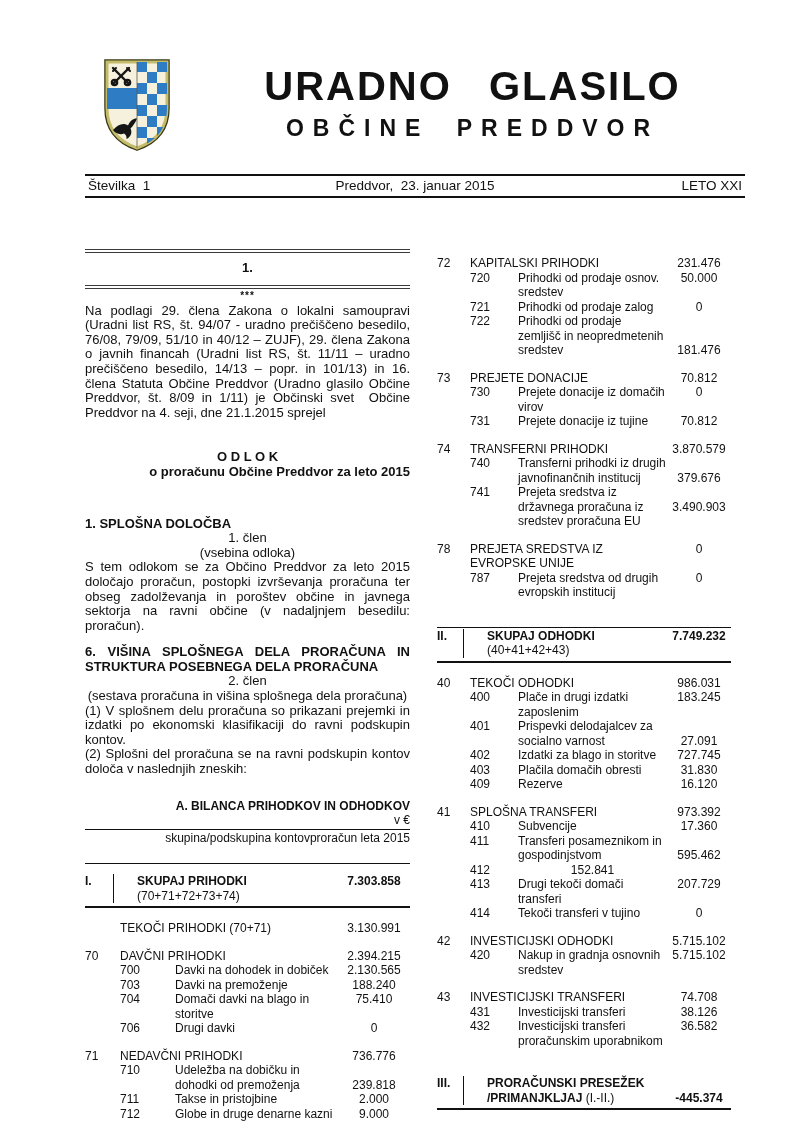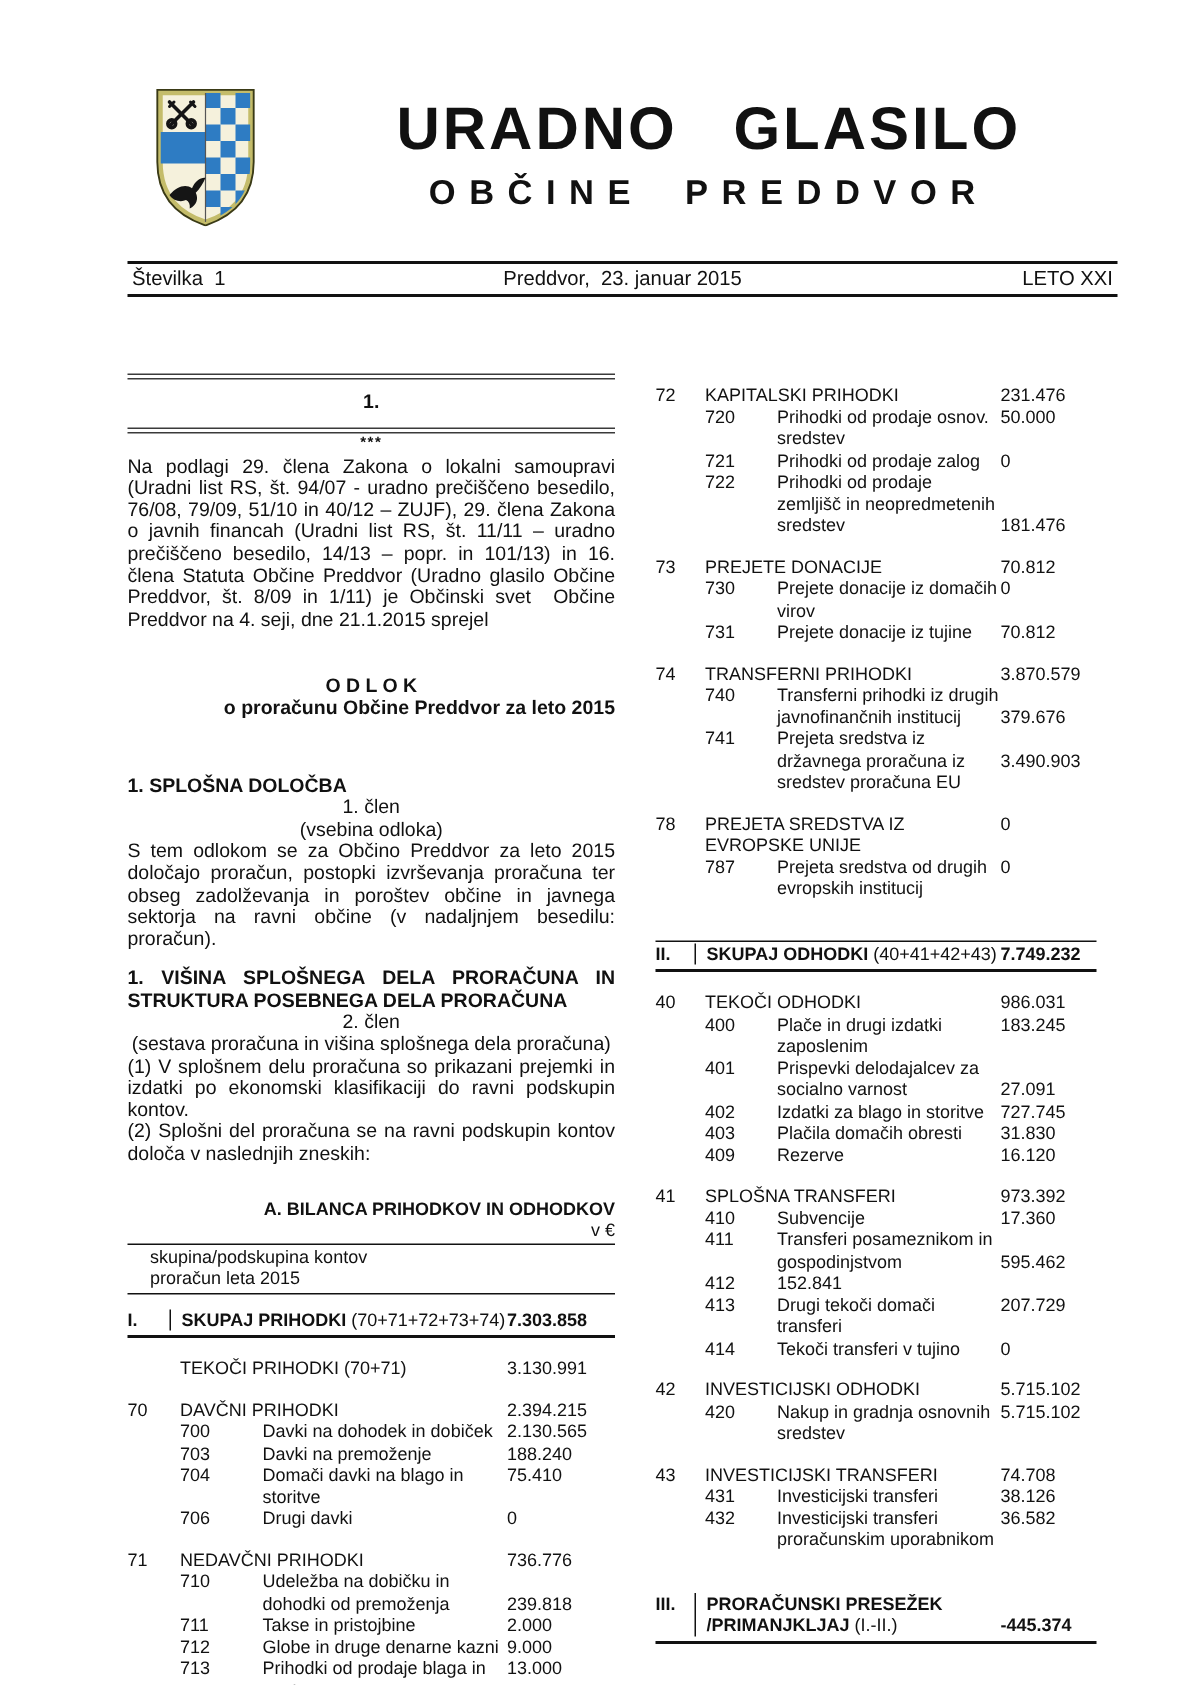--- a/index.html
+++ b/index.html
@@ -32,32 +32,32 @@
   .decree-sub{text-align:right;font-weight:bold;}
   .sec-head{font-weight:bold;}
   .mt-lg{margin-top:37px;}
   .mt-sm{margin-top:12px;}
   .c-center{text-align:center;}
 
   
   .btable{margin-top:22px;font-size:12px;line-height:14.5px;}
   .thead1{display:flex;justify-content:flex-start;align-items:flex-end;border-bottom:1px solid #111;padding-bottom:1px;font-weight:bold;flex-direction:column;}
   .thead1 .unit{font-weight:normal;}
-  .thead2{display:flex;justify-content:flex-end;border-bottom:1px solid #111;padding:1px 0 2px 15px;flex-direction:column;}
+  .thead2{display:flex;justify-content:flex-end;border-bottom:1px solid #111;padding:1px 0 18px 15px;}
   .tbody{margin-top:9px;font-size:12px;line-height:14.5px;}
   .col-right .tbody{margin-top:0;}
 
   .row{display:grid;grid-template-columns:35px 55px 1fr 72px;}
   .col-right .row{grid-template-columns:33px 48px 1fr 64px;}
   .r-group .c-desc,.r-total .c-desc,.r-plain .c-desc{grid-column:2/4;}
   .r-total{font-weight:bold;border-bottom:2px solid #111;padding:1px 0 3px 0;}
   .r-total .sfx{font-weight:normal;}
-  .r-total .c-desc{border-left:1px solid #111;padding-left:7px;margin-left:-7px;}
+  .r-total .c-desc{border-left:1px solid #111;padding-left:23px;margin-left:-7px;}
   .topline{border-top:1px solid #111;}
-  .c-val{text-align:left;align-self:start;white-space:nowrap;}
+  .c-val{text-align:center;align-self:start;white-space:nowrap;}
   .c-val.vb{align-self:end;}
   .c-val.vm{align-self:center;}
   .nm{white-space:pre-line;}
   .gap1{margin-top:13px;}
   .gap2{margin-top:27px;}
 </style>
 </head>
 <body>
 
 <div class="page">
@@ -119,21 +119,21 @@
     <p class="just intro">Na podlagi 29. člena Zakona o lokalni samoupravi (Uradni list RS, št. 94/07 - uradno prečiščeno besedilo, 76/08, 79/09, 51/10 in 40/12 – ZUJF), 29. člena Zakona o javnih financah (Uradni list RS, št. 11/11 – uradno prečiščeno besedilo, 14/13 – popr. in 101/13) in 16. člena Statuta Občine Preddvor (Uradno glasilo Občine Preddvor, št. 8/09 in 1/11) je Občinski svet &nbsp;Občine Preddvor na 4. seji, dne 21.1.2015 sprejel</p>
 
     <div class="decree-title">O D L O K</div>
     <div class="decree-sub">o proračunu Občine Preddvor za leto 2015</div>
 
     <div class="sec-head mt-lg">1. SPLOŠNA DOLOČBA</div>
     <div class="c-center">1. člen</div>
     <div class="c-center">(vsebina odloka)</div>
     <p class="just">S tem odlokom se za Občino Preddvor za leto 2015 določajo proračun, postopki izvrševanja proračuna ter obseg zadolževanja in poroštev občine in javnega sektorja na ravni občine (v nadaljnjem besedilu: proračun).</p>
 
-    <div class="sec-head just mt-sm">1. VIŠINA SPLOŠNEGA DELA PRORAČUNA IN STRUKTURA POSEBNEGA DELA PRORAČUNA</div>
+    <div class="sec-head just mt-sm">6. VIŠINA SPLOŠNEGA DELA PRORAČUNA IN STRUKTURA POSEBNEGA DELA PRORAČUNA</div>
     <div class="c-center">2. člen</div>
     <div class="c-center">(sestava proračuna in višina splošnega dela proračuna)</div>
     <p class="just">(1) V splošnem delu proračuna so prikazani prejemki in izdatki po ekonomski klasifikaciji do ravni podskupin kontov.</p>
     <p class="just">(2) Splošni del proračuna se na ravni podskupin kontov določa v naslednjih zneskih:</p>
 
     <div class="btable">
       <div class="thead1">
         <span>A. BILANCA PRIHODKOV IN ODHODKOV</span>
         <span class="unit">v €</span>
       </div>

